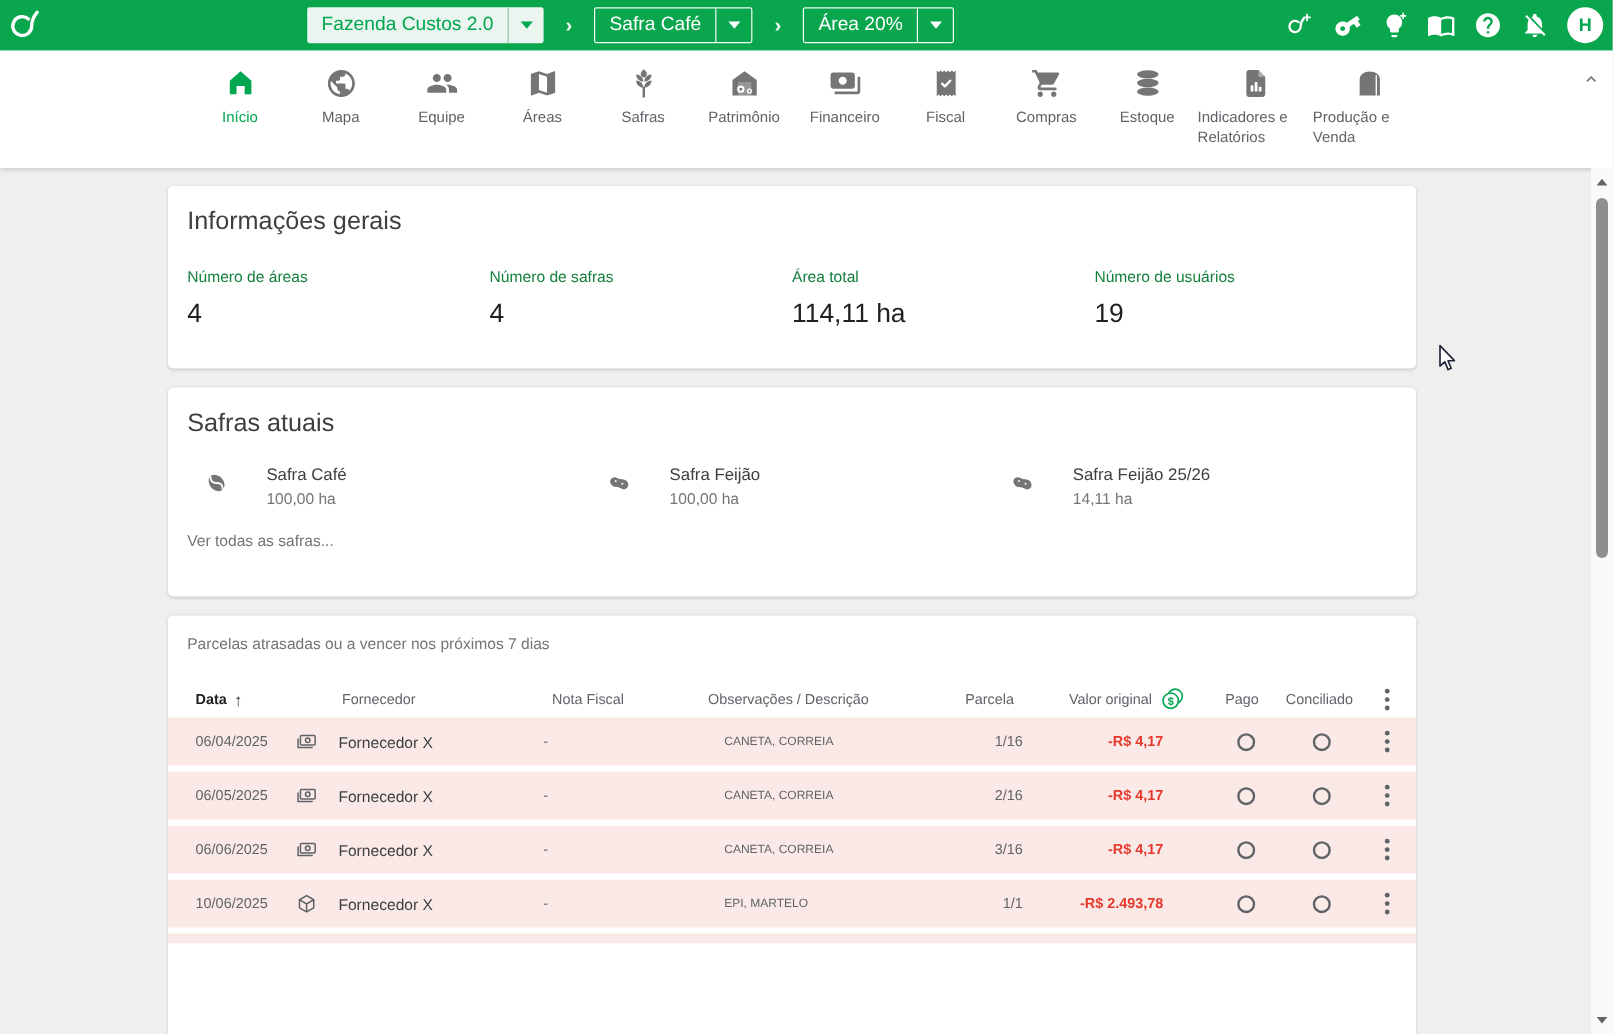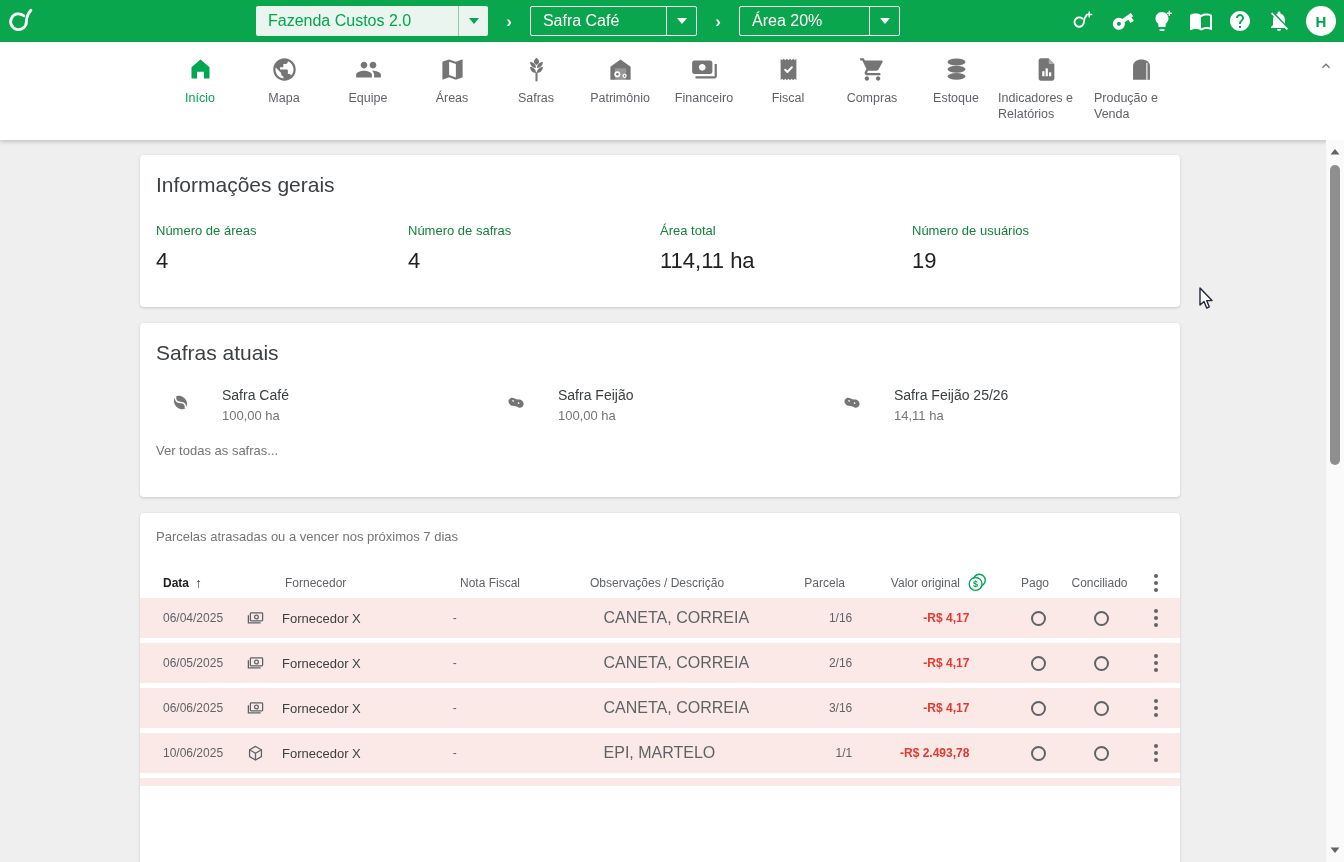--- a/index.html
+++ b/index.html
@@ -4,21 +4,21 @@
 <style>
   * { margin:0; padding:0; box-sizing:border-box; }
   html,body { width:1344px; height:862px; }
   body { font-family:"Liberation Sans", sans-serif; background:#EFEFEF; }
   .screen { position:relative; width:1344px; height:862px; overflow:hidden; background:#EFEFEF; }
 
   
   .appbar { position:absolute; top:0; left:0; width:1344px; height:42px; background:#0AA64E; z-index:30; }
   .logo-wrap { position:absolute; left:8px; top:6px; width:32px; height:30px; }
   .selectors { position:absolute; left:256px; top:6px; display:flex; align-items:center; gap:18px; }
-  .pill { height:30px; display:flex; align-items:center; border-radius:2px; cursor:pointer;gap:35px; }
+  .pill { height:30px; display:flex; align-items:center; border-radius:2px; cursor:pointer; }
   .pill-farm { background:#E9F5EE; color:#00A650; }
   .pill-outline { border:1px solid rgba(255,255,255,.95); color:#FFFFFF; }
   .pill-label { padding:0 12px; font-size:16px; white-space:nowrap; }
   .pill-caret-box { width:30px; height:100%; display:flex; align-items:center; justify-content:center; }
   .pill-farm .pill-caret-box { border-left:1px solid #8FCCA9; }
   .pill-outline .pill-caret-box { border-left:1px solid rgba(255,255,255,.95); }
   .caret-down { width:0; height:0; border-left:5px solid transparent; border-right:5px solid transparent; border-top:6px solid currentColor; }
   .crumb-sep { color:#fff; font-size:17px; line-height:1; font-weight:bold; opacity:.95; }
   .appbar-right { position:absolute; right:8px; top:0; height:42px; display:flex; align-items:center; gap:15px; }
   .abar-icon { width:24px; height:24px; display:flex; align-items:center; justify-content:center; cursor:pointer; }
@@ -69,21 +69,21 @@
   .c-val  { width:157px; text-align:right; padding-right:37px; }
   .c-pago { width:66px; display:flex; justify-content:center; }
   .c-conc { width:63px; display:flex; justify-content:center; }
   .c-keb  { width:49px; display:flex; justify-content:center; }
   .th-sort { font-weight:bold; color:#202124 !important; display:flex; align-items:center; gap:6px; }
   .sort-arrow { font-size:14px; color:#3C4043; }
   .th-val { display:flex; align-items:center; justify-content:flex-end; gap:6px; padding-right:14px !important; }
   .cell-date { font-size:12px; color:#5F6368; }
   .cell-sup { font-size:13px; color:#3C4043; }
   .cell-nf { font-size:12px; color:#5F6368; }
-  .cell-desc { font-size:16px; color:#5F6368;margin-left:24px; }
+  .cell-desc { font-size:10px; color:#5F6368;margin-left:24px; }
   .cell-par { font-size:12px; color:#5F6368; }
   .cell-val { font-size:12px; font-weight:bold; color:#E5392D; }
   .radio { width:15px; height:15px; border:2px solid #5F6368; border-radius:50%; cursor:pointer; background:transparent; }
   .kebab { display:flex; flex-direction:column; gap:3px; cursor:pointer; padding:4px; }
   .kebab i { width:4px; height:4px; background:#5F6368; border-radius:50%; display:block; }
   .row-icon svg { width:19px; height:19px; stroke:#5F6368; fill:none; stroke-width:1.6; }
 
   
   .scrollbar { position:absolute; right:0; top:140px; width:18px; height:722px; background:#FAFAFA; z-index:25; }
   .sb-arrow { position:absolute; left:3px; width:12px; height:12px; cursor:pointer; }

